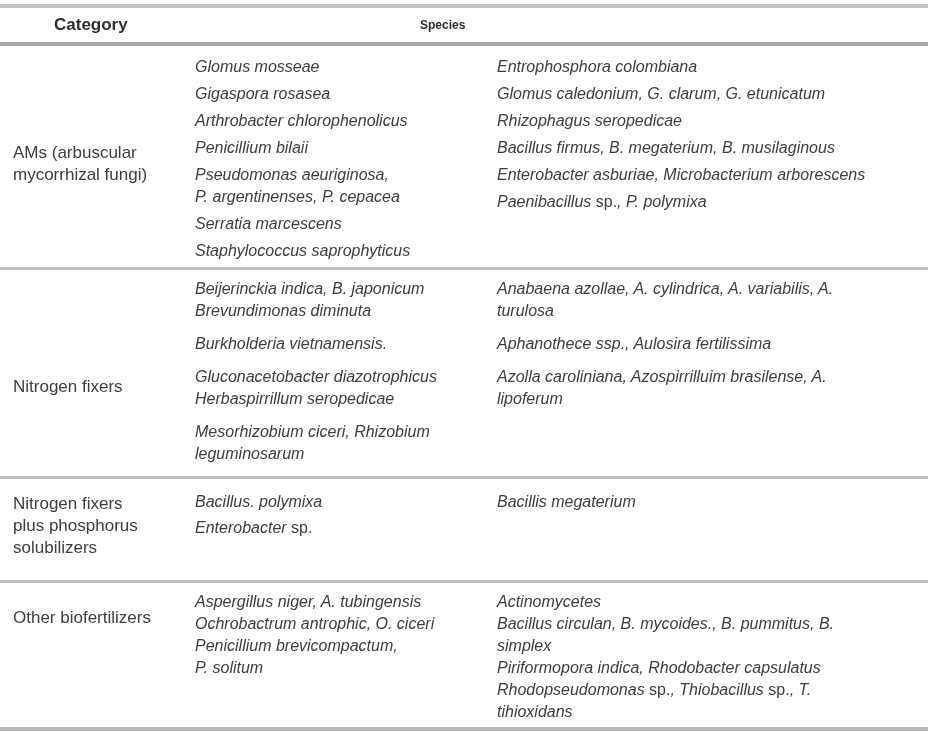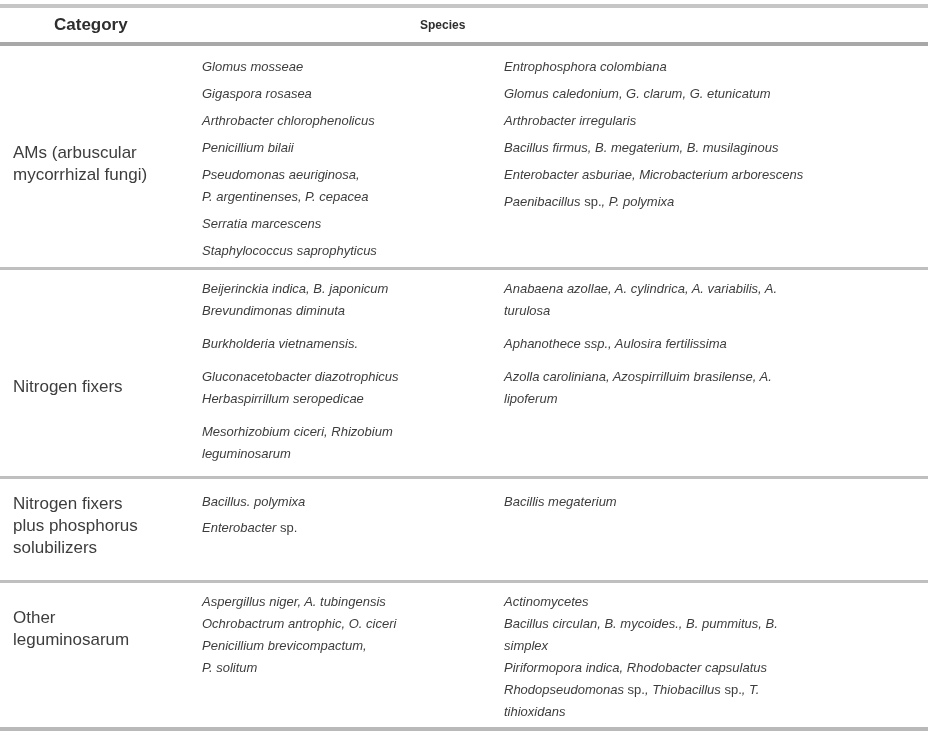--- a/index.html
+++ b/index.html
@@ -35,22 +35,22 @@
     width:172px;padding-left:13px;
     font-size:17px;line-height:22px;color:#3d3d3d;
   }
   .row-0 .cat{padding-top:86px;}
   .row-1 .cat{padding-top:98px;}
   .row-2 .cat{padding-top:2px;}
   .row-3 .cat{padding-top:16px;}
   .sp1{width:302px;padding-left:13px;}
   .sp2{flex:1;padding-left:13px;padding-right:6px;}
   .para{
-    margin:0 0 5px 17px;
-    font-style:italic;font-size:13px;line-height:22px;color:#3d3d3d;
+    margin:0 0 5px 10px;
+    font-style:italic;font-size:16px;line-height:22px;color:#3d3d3d;
   }
   .row-1 .para{margin-bottom:11px;}
   .row-2 .para{margin-bottom:4px;}
   .row-3 .para{margin-bottom:0;}
   .up{font-style:normal;}
 </style>
 </head>
 <body>
 
 <div class="table">
@@ -68,21 +68,21 @@
           <p class="para">Gigaspora rosasea</p>
           <p class="para">Arthrobacter chlorophenolicus</p>
           <p class="para">Penicillium bilaii</p>
           <p class="para">Pseudomonas aeuriginosa,<br>P. argentinenses, P. cepacea</p>
           <p class="para">Serratia marcescens</p>
           <p class="para">Staphylococcus saprophyticus</p>
         </div>
         <div class="cell sp2">
           <p class="para">Entrophosphora colombiana</p>
           <p class="para">Glomus caledonium, G. clarum, G. etunicatum</p>
-          <p class="para">Arthrobacter irregularis</p>
+          <p class="para">Rhizophagus seropedicae</p>
           <p class="para">Bacillus firmus, B. megaterium, B. musilaginous</p>
           <p class="para">Enterobacter asburiae, Microbacterium arborescens</p>
           <p class="para">Paenibacillus <span class="up">sp.</span>, P. polymixa</p>
         </div>
       </div>
       <div class="row row-1">
         <div class="cell cat">Nitrogen fixers</div>
         <div class="cell sp1">
           <p class="para">Beijerinckia indica, B. japonicum<br>Brevundimonas diminuta</p>
           <p class="para">Burkholderia vietnamensis.</p>
@@ -99,21 +99,21 @@
         <div class="cell cat">Nitrogen fixers<br>plus phosphorus<br>solubilizers</div>
         <div class="cell sp1">
           <p class="para">Bacillus. polymixa</p>
           <p class="para">Enterobacter <span class="up">sp.</span></p>
         </div>
         <div class="cell sp2">
           <p class="para">Bacillis megaterium</p>
         </div>
       </div>
       <div class="row row-3">
-        <div class="cell cat">Other leguminosarum</div>
+        <div class="cell cat">Other biofertilizers</div>
         <div class="cell sp1">
           <p class="para">Aspergillus niger, A. tubingensis<br>Ochrobactrum antrophic, O. ciceri<br>Penicillium brevicompactum,<br>P. solitum</p>
         </div>
         <div class="cell sp2">
           <p class="para">Actinomycetes<br>Bacillus circulan, B. mycoides., B. pummitus, B.<br>simplex<br>Piriformopora indica, Rhodobacter capsulatus<br>Rhodopseudomonas <span class="up">sp.</span>, Thiobacillus <span class="up">sp.</span>, T.<br>tihioxidans</p>
         </div>
       </div>
     </div>
   <div class="hline hline-bottom"></div>
 </div>

